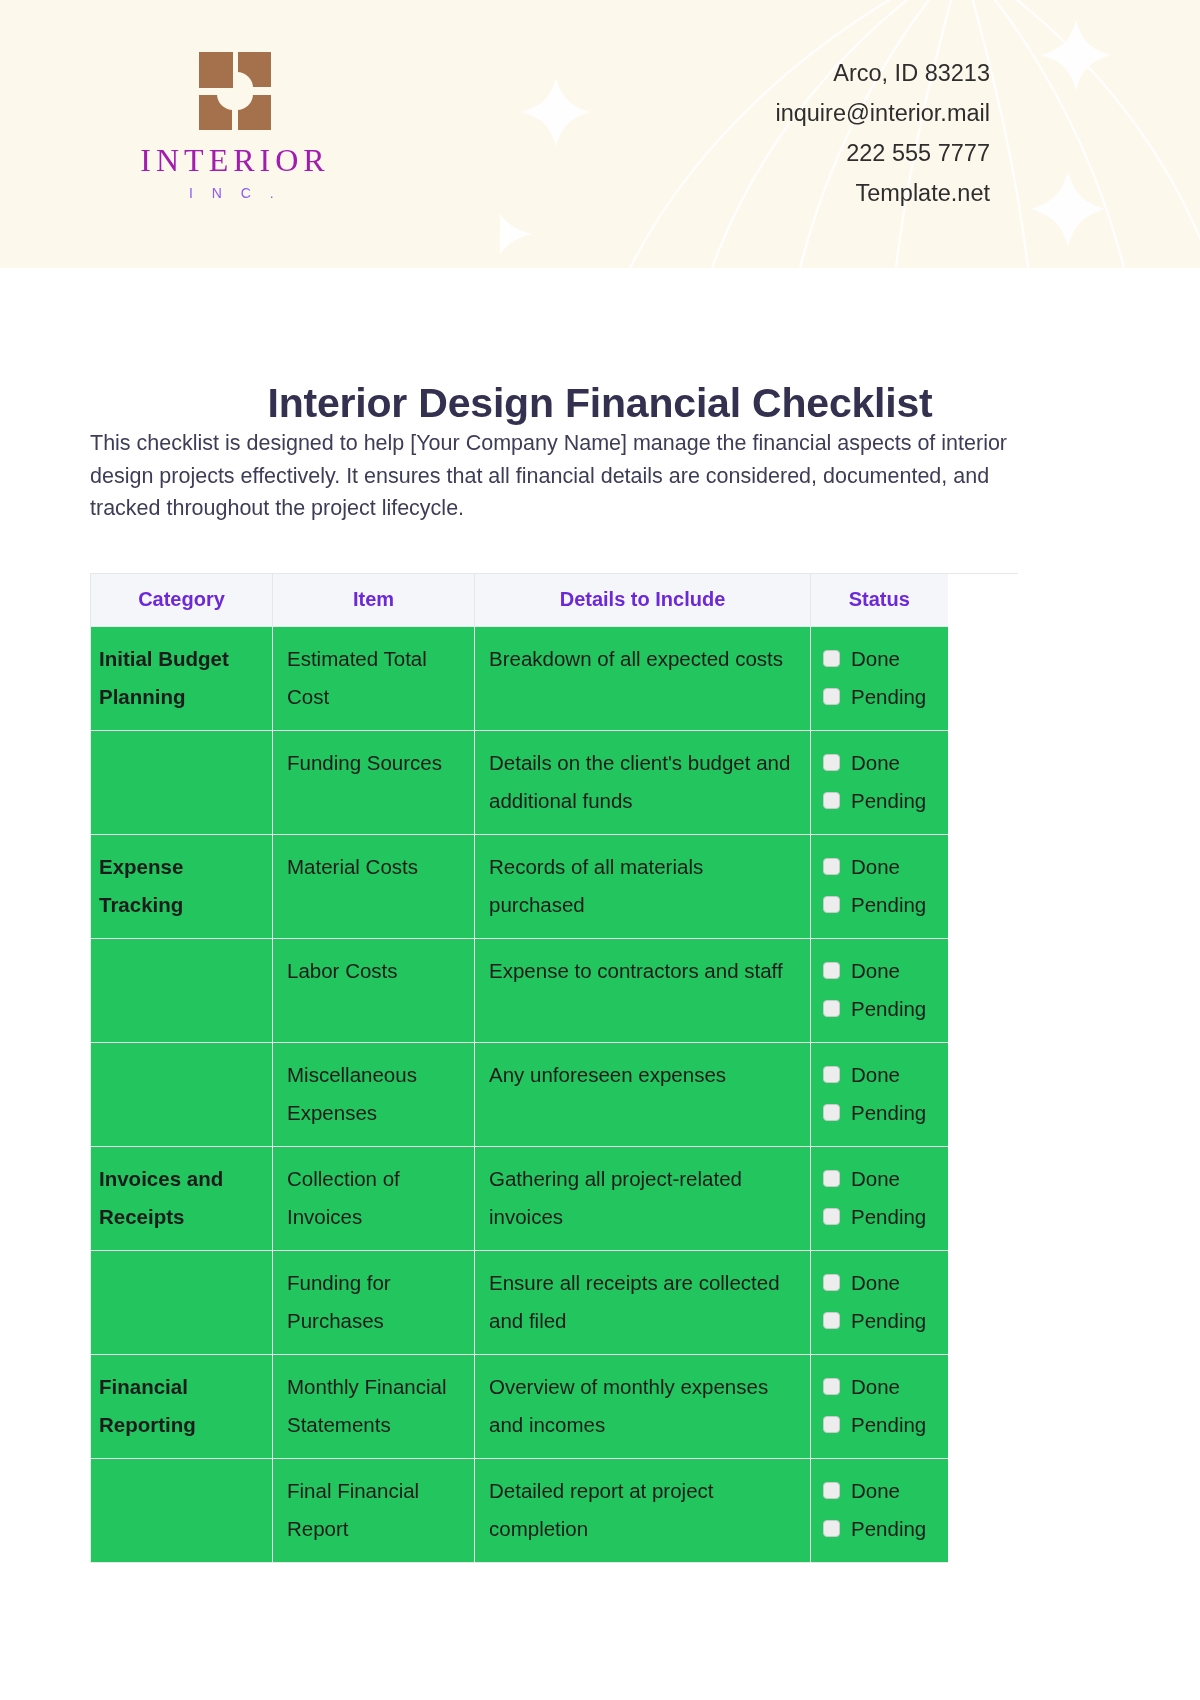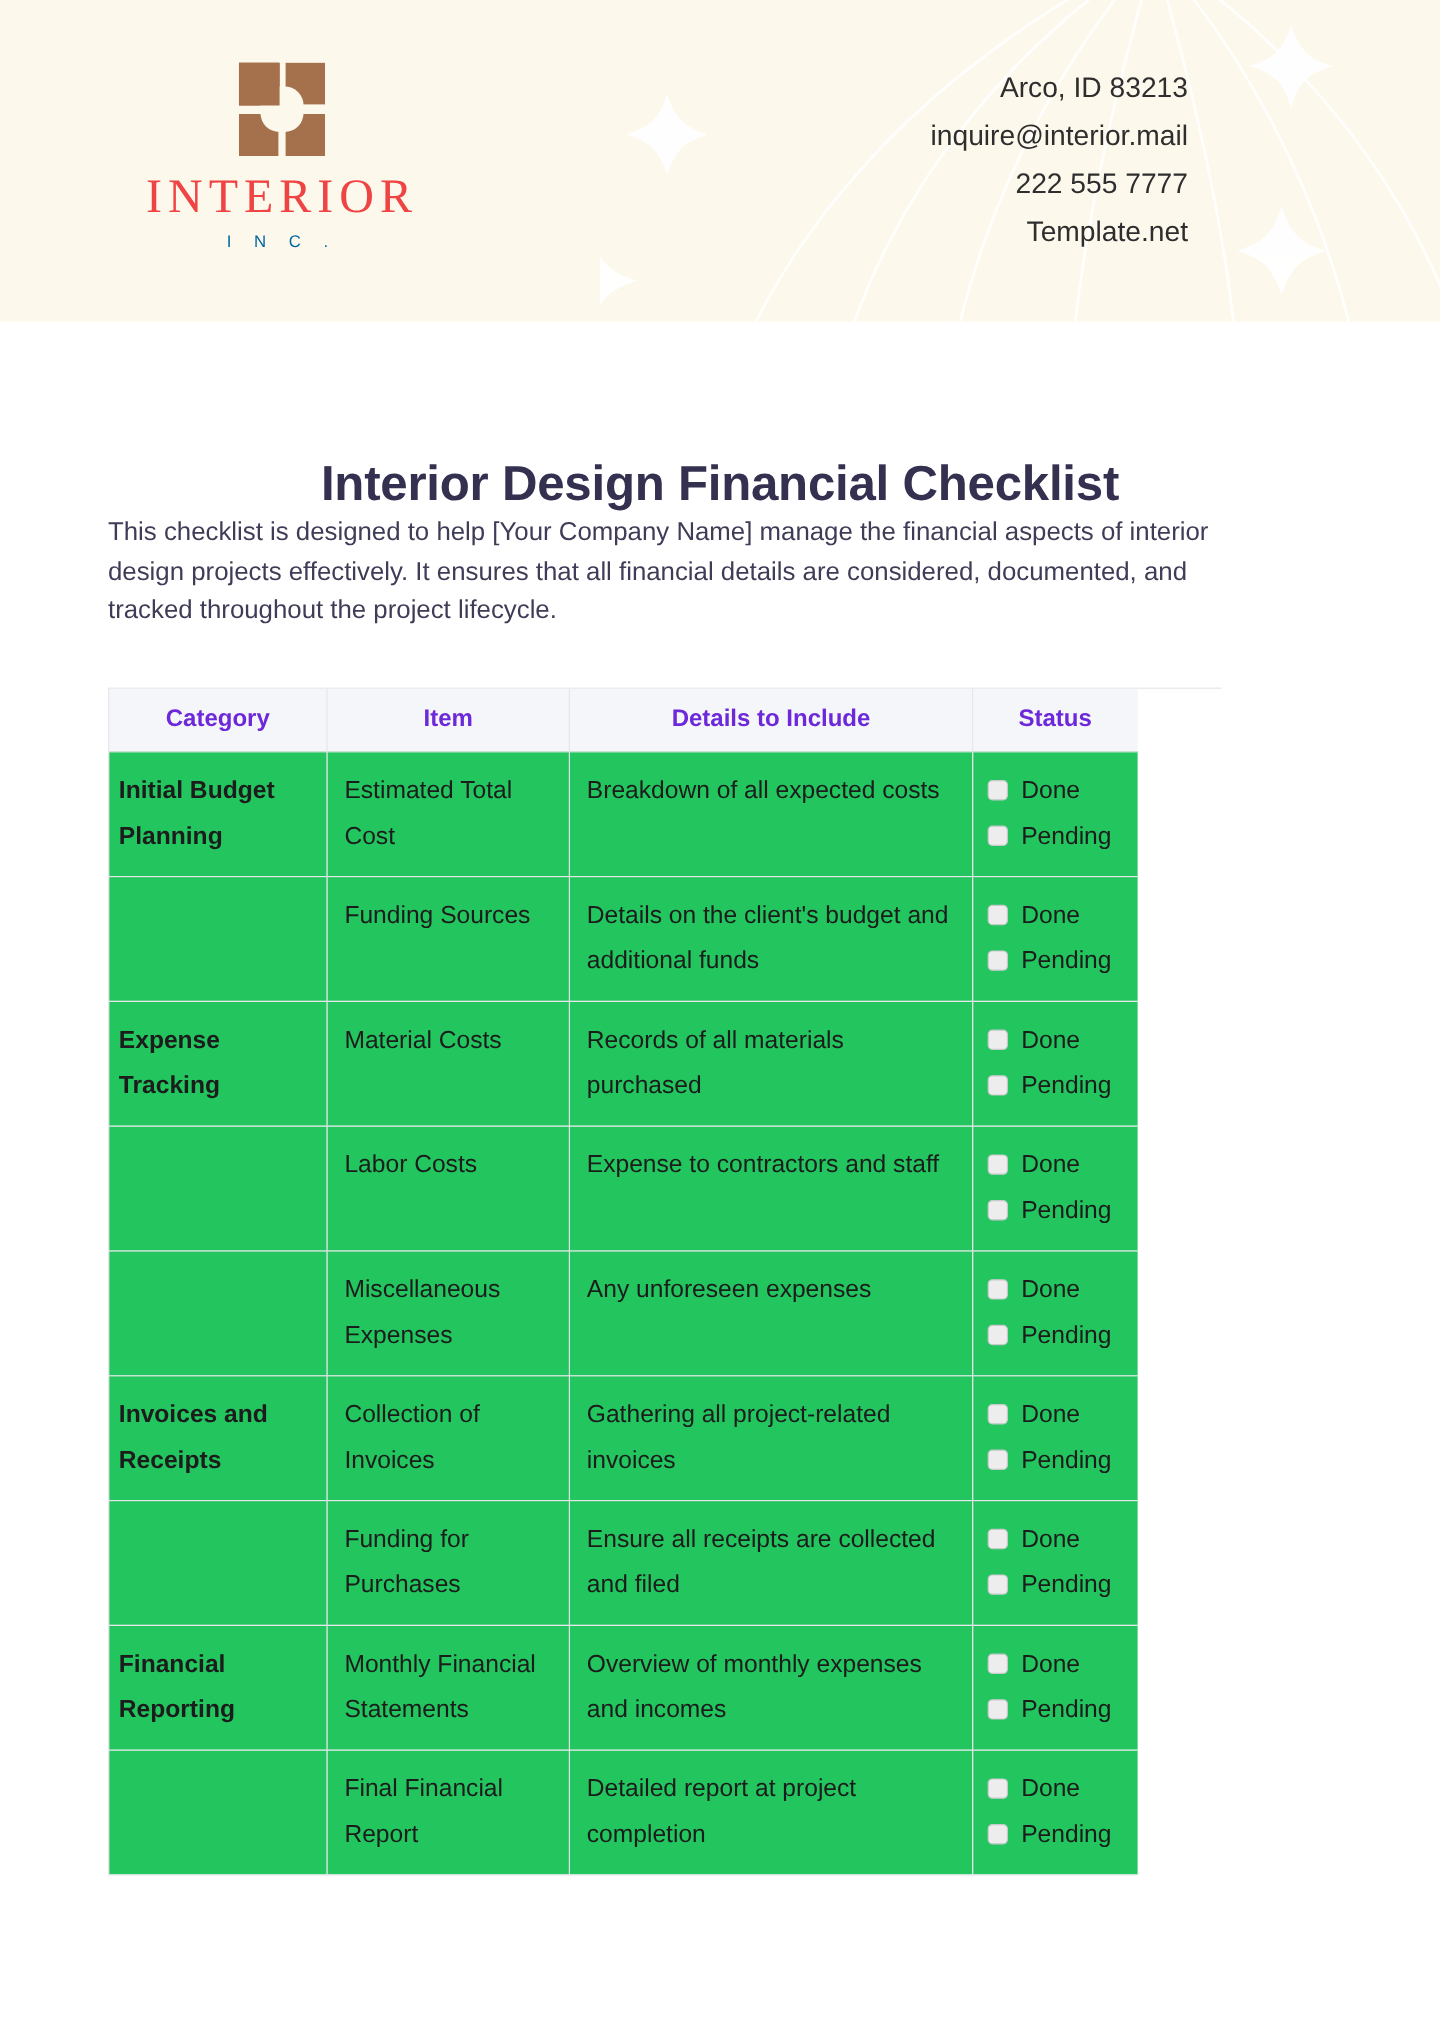--- a/index.html
+++ b/index.html
@@ -39,31 +39,31 @@
     align-items: center;
   }
   .logo-mark {
     width: 72px;
     height: 78px;
     display: block;
   }
   .brand-name {
     margin-top: 14px;
     font-family: "Liberation Serif", serif;
-    font-size: 40px;
+    font-size: 32px;
     letter-spacing: 5px;
-    color: #ef4444;
+    color: #a21caf;
     line-height: 1;
     font-weight: 400;
   }
   .brand-sub {
     margin-top: 9px;
     font-size: 14px;
     letter-spacing: 7.5px;
-    color: #0369a1;
+    color: #8b5cf6;
     font-weight: 400;
   }
 
   .contact {
     position: absolute;
     right: 210px;
     top: 53px;
     text-align: right;
     color: #2e2e2e;
     font-size: 23.5px;

